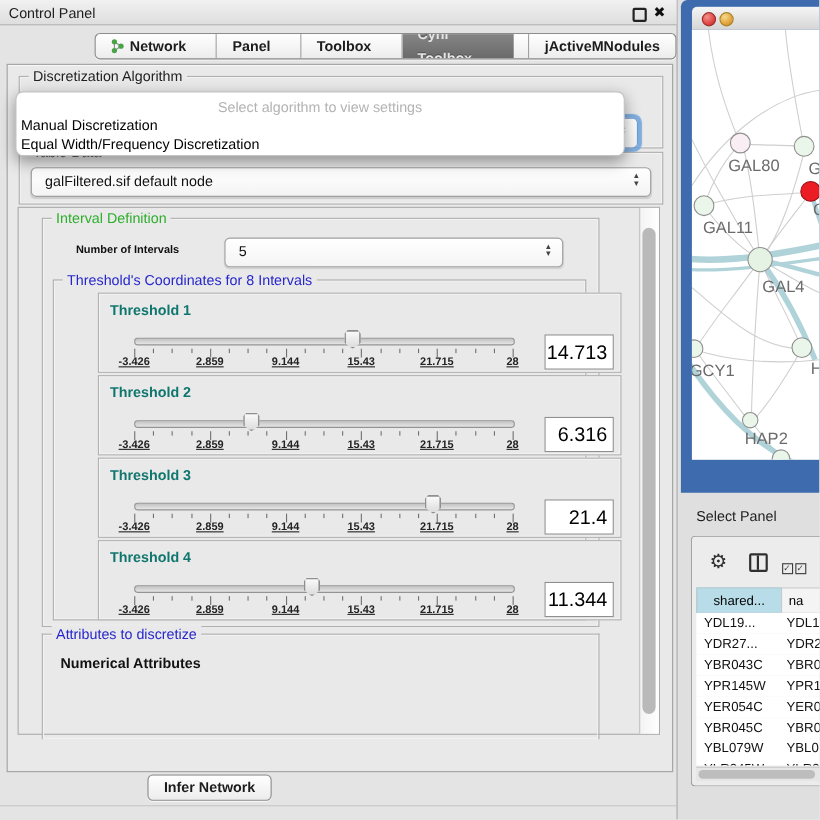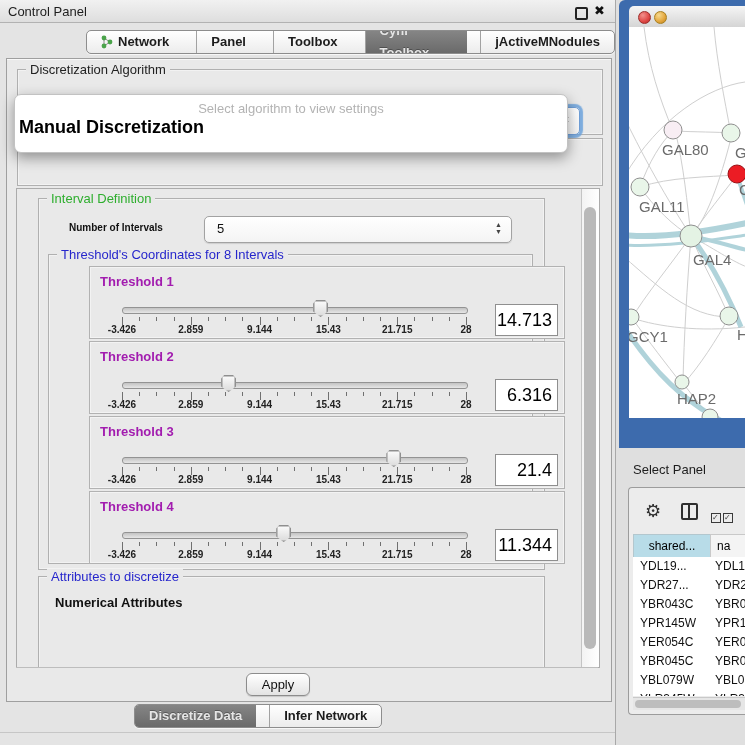--- a/index.html
+++ b/index.html
@@ -23,41 +23,41 @@
   #bottom-tabs{left:134px;top:704px;}
   
   #content{left:6px;top:58px;width:604px;height:642px;background:#e9e9e9;border:1px solid #9f9f9f;box-shadow:inset 0 1px 0 #f8f8f8;}
   .group{border:1px solid #b0b0b0;box-shadow:inset 0 0 0 1px #f2f2f2;}
   .group-label{position:absolute;top:-8px;left:8px;background:#e9e9e9;padding:0 4px;font-size:13px;}
   .combo{background:linear-gradient(#ffffff,#f4f4f4);border:1px solid #a2a2a2;border-radius:5px;
          font-size:13px;color:#111;box-shadow:0 1px 1px rgba(0,0,0,.12);}
   .combo .val{position:absolute;left:12px;top:4px;}
   .spinner{position:absolute;right:8px;top:4px;width:9px;color:#444;font-size:7px;line-height:7px;text-align:center;}
   
-  #algo-popup{left:14px;top:94px;width:552px;height:57px;background:#ffffff;border:1px solid #c2c2c2;border-radius:7px;
+  #algo-popup{left:14px;top:83px;width:552px;height:57px;background:#ffffff;border:1px solid #c2c2c2;border-radius:7px;
               box-shadow:0 5px 14px rgba(0,0,0,.38);}
   #algo-popup .ghost{position:absolute;left:0;top:6px;width:100%;text-align:center;color:#b3b3b3;font-size:13px;}
-  #algo-popup .opt1{position:absolute;left:4px;top:22px;font-size:18px;font-weight:bold;color:#000;}
+  #algo-popup .opt1{position:absolute;left:4px;top:22px;font-size:13px;font-weight:normal;color:#000;}
   #algo-popup .opt2{position:absolute;left:4px;top:39px;font-size:13px;color:#000;}
   
   #scrollpane{left:16px;top:188px;width:582px;height:478px;border:1px solid #ababab;background:#e9e9e9;}
   .vscroll-track{position:absolute;right:0;top:0;width:17px;height:100%;background:linear-gradient(90deg,#f3f3f3,#ffffff);border-left:1px solid #c4c4c4;}
   .vscroll-thumb{position:absolute;left:2px;width:12px;border-radius:6px;background:#b9b9b9;}
   
   .tbox{position:absolute;left:40px;width:474px;height:71px;border:1px solid #b2b2b2;background:#e9e9e9;box-shadow:inset 0 0 0 1px #f3f3f3;}
-  .tbox .tlabel{position:absolute;left:10px;top:7px;font-size:13px;font-weight:bold;color:#a21caf;}
+  .tbox .tlabel{position:absolute;left:10px;top:7px;font-size:13px;font-weight:bold;color:#0f766e;}
   .track{position:absolute;left:32px;top:40px;width:344px;height:5px;border:1px solid #939393;border-radius:3px;
          background:linear-gradient(#c3c3c3,#e6e6e6);}
   .thumb{position:absolute;top:33px;width:15px;height:17px;background:linear-gradient(#fdfdfd,#d9d9d9);
          clip-path:polygon(50% 100%,0 68%,0 20%,20% 0,80% 0,100% 20%,100% 68%);
          box-shadow:inset 0 0 0 1.5px #8f8f8f;}
   .ticks{position:absolute;left:32px;top:50px;width:344px;height:8px;}
   .tick{position:absolute;top:0;width:1px;background:#707070;}
   .scale{position:absolute;left:32px;top:57px;width:344px;height:12px;}
-  .scale span{position:absolute;transform:translateX(-50%);font-size:10px;font-weight:bold;color:#222;}
+  .scale span{position:absolute;transform:translateX(-50%);font-size:10px;font-weight:bold;color:#222;text-decoration:underline;}
   .vfield{position:absolute;left:405px;top:37px;width:56px;height:30px;background:#fff;border:1px solid #8f8f8f;
           font-size:18px;color:#000;text-align:right;line-height:30px;padding-right:5px;}
   
   #apply-row{left:0px;top:478px;width:582px;height:33px;background:#e9e9e9;border-top:1px solid #bdbdbd;position:absolute;}
   .button{background:linear-gradient(#ffffff,#e3e3e3);border:1px solid #8c8c8c;border-radius:6px;
           font-size:13px;color:#111;text-align:center;box-shadow:0 1px 1px rgba(0,0,0,.15);}
   
   #net-window{left:619px;top:0;width:126px;height:448px;background:#3d6bad;border-radius:6px 0 0 0;}
   #net-titlebar{left:10px;top:6px;width:116px;height:21px;background:linear-gradient(#f5f5f5,#d5d5d5);border-radius:5px 0 0 0;border-bottom:1px solid #a8a8a8;}
   .light{position:absolute;top:5px;width:11px;height:11px;border-radius:50%;}
@@ -114,20 +114,24 @@
 
     <div class="abs group" style="left:10px;top:10px;width:584px;height:64px;">
       <span class="group-label" style="color:#222;">Discretization Algorithm</span>
       <div class="abs combo" style="left:10px;top:37px;width:550px;height:26px;box-shadow:0 0 1px 3px rgba(108,163,221,.85);border-color:#6f9fd8;">
         <span class="spinner">▲<br>▼</span>
       </div>
     </div>
 
     <div class="abs group" style="left:10px;top:79px;width:584px;height:46px;">
       <span class="group-label" style="color:#222;">Table Data</span>
+      <div class="abs combo" style="left:10px;top:13px;width:562px;height:25px;">
+        <span class="val">galFiltered.sif default node</span>
+        <span class="spinner">▲<br>▼</span>
+      </div>
     </div>
 
     <div id="scrollpane" class="abs" style="left:9px;top:129px;">
 
       <div class="abs group" style="left:21px;top:9px;width:505px;height:370px;">
         <span class="group-label" style="color:#2eae2e;">Interval Definition</span>
 
         <div class="abs" style="left:30px;top:23px;font-size:10px;font-weight:bold;color:#111;">Number of Intervals</div>
         <div class="abs combo" style="left:165px;top:17px;width:306px;height:25px;">
           <span class="val">5</span>
@@ -293,34 +297,29 @@
         <span class="group-label" style="color:#2626cc;">Attributes to discretize</span>
         <div class="abs" style="left:16px;top:18px;font-size:13px;font-weight:bold;color:#111;">Numerical Attributes</div>
 
       </div>
 
       <div class="vscroll-track">
         <div class="vscroll-thumb" style="top:18px;height:442px;"></div>
       </div>
     </div>
 
-    <div id="apply-row" style="top:608px;left:9px;">
-      <div class="abs button" style="left:230px;top:5px;width:62px;height:21px;line-height:21px;">Apply</div>
-    </div>
   </div>
 
   <div id="algo-popup" class="abs">
     <div class="ghost">Select algorithm to view settings</div>
     <div class="opt1">Manual Discretization</div>
+    <div class="opt2">Equal Width/Frequency Discretization</div>
   </div>
 
   <div id="bottom-tabs" class="abs segmented">
-    <div class="segment selected">
-        <span>Discretize Data</span>
-      </div>
     <div class="segment">
         <span>Infer Network</span>
       </div>
   </div>
   <div class="abs" style="left:0;top:732px;width:615px;height:1px;background:#c6c6c6;"></div>
 </div>
 
 <div id="net-window" class="abs">
   <div id="net-titlebar" class="abs">
     <div class="light" style="left:9px;background:radial-gradient(circle at 35% 30%,#f2918c,#df4744 60%,#b02a27);border:1px solid #9c2d2a;"></div>

